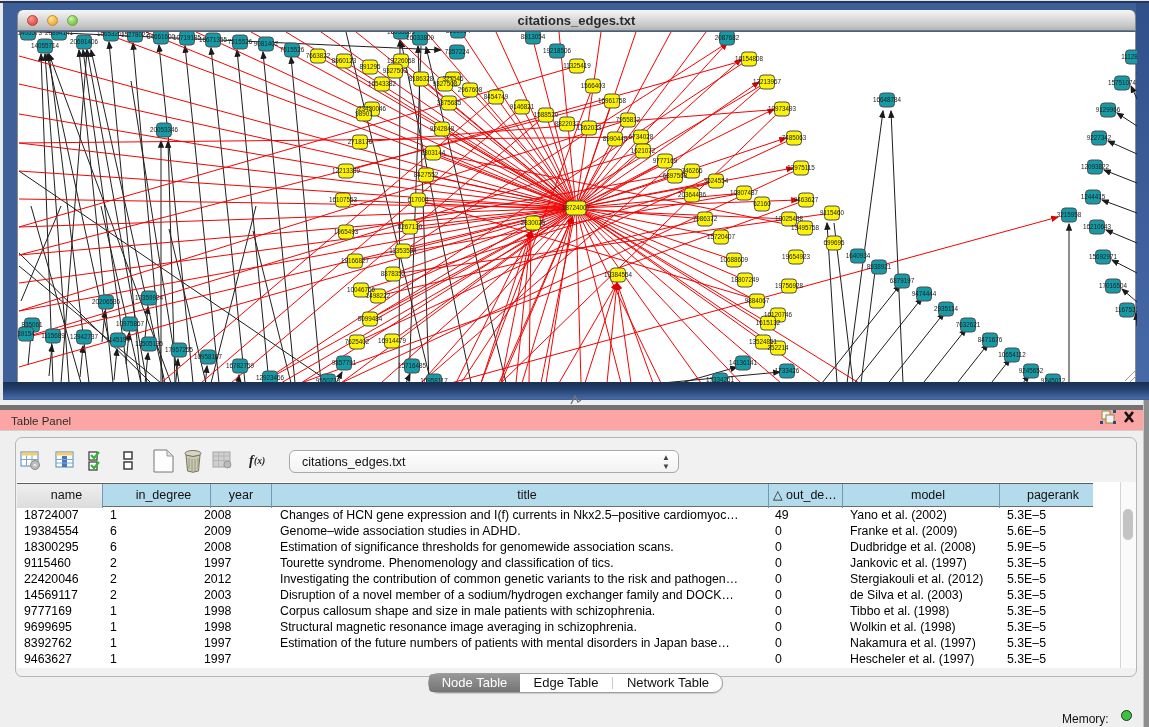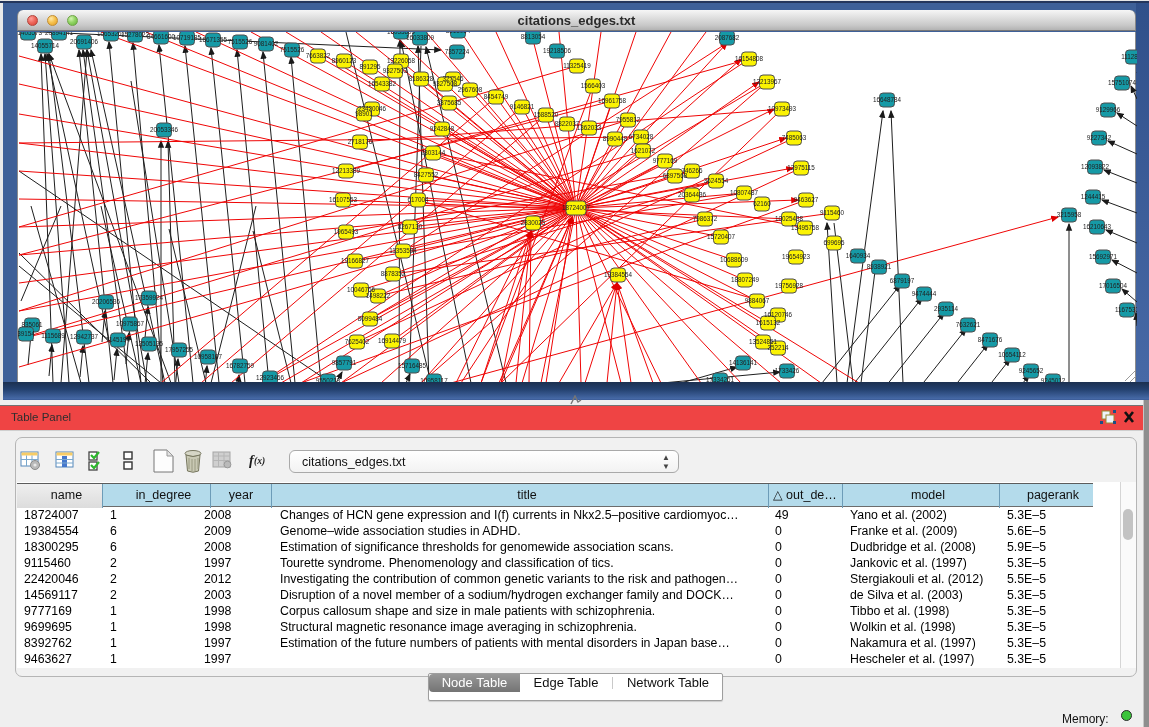--- a/index.html
+++ b/index.html
@@ -11,35 +11,35 @@
 #rband{position:absolute;left:1136px;top:3px;width:13px;height:379px;background:linear-gradient(#30508a,#4769a6)}
 #botband{position:absolute;left:3px;top:382px;width:1146px;height:18px;background:linear-gradient(#1c3050,#23406e 40%,#4568a5 92%,#3a5a97)}
 #win{position:absolute;left:17px;top:10px;width:1119px;height:372px}
 #tbar{position:absolute;left:0;top:0;width:1119px;height:21px;border-radius:6px 6px 0 0;background:linear-gradient(#f6f6f6,#c9c9c9 75%,#b3b3b3);border-bottom:1px solid #777;border-left:1px solid #888;border-right:1px solid #888;box-sizing:border-box}
 #tbar .tl{position:absolute;top:5px;width:11px;height:11px;border-radius:50%}
 #tbar .t1{left:9px;background:radial-gradient(circle at 35% 30%,#ffa09a,#ee6a5f 45%,#d83c30);border:1px solid #b2453c}
 #tbar .t2{left:29px;background:radial-gradient(circle at 35% 30%,#ffe9a8,#f6c350 45%,#e39b23);border:1px solid #c28d31}
 #tbar .t3{left:49px;background:radial-gradient(circle at 35% 30%,#d2f4b2,#93d565 45%,#62b23a);border:1px solid #6fa348}
 #tbar .title{position:absolute;left:0;right:0;top:3px;text-align:center;font-size:13px;font-weight:bold;color:#2b2b2b}
 #canvas{position:absolute;left:0;top:22px;width:1119px;height:351px;background:#fff;border-left:1px solid #8c8c8c;border-right:1px solid #8c8c8c}
-#tp-bar{position:absolute;left:0;top:405px;width:1149px;height:26px;background:#ef4444;border-top:1px solid #737373;border-bottom:1px solid #cfcfcf}
+#tp-bar{position:absolute;left:0;top:405px;width:1149px;height:26px;background:#fca5a5;border-top:5px solid #737373;border-bottom:1px solid #cfcfcf}
 #tp-bar .lbl{position:absolute;left:11px;top:5px;font-size:11.5px;color:#2e2e2e}
 #panel{position:absolute;left:15px;top:437px;width:1122px;height:240px;background:#f1f1f1;border:1px solid #b5b5b5;border-radius:7px}
 #combo{position:absolute;left:289px;top:450px;width:390px;height:23px;background:linear-gradient(#ffffff,#f2f2f2);border:1px solid #a9a9a9;border-radius:6px}
 #combo .txt{position:absolute;left:12px;top:4px;font-size:12.5px;color:#111}
 #combo .st{position:absolute;right:8px;top:2px;font-size:8px;color:#444;line-height:9px;text-align:center}
 #thead{position:absolute;left:17px;top:483px;width:1076px;height:24px;background:#b4dbeb;border-top:1px solid #5c5c5c;border-bottom:1px solid #6c6c6c}
 #thead .hc{position:absolute;top:0;height:24px;border-right:1px solid #6d9cb8;font-size:12.5px;color:#111;text-align:center;line-height:23px;text-indent:14px;white-space:nowrap;overflow:hidden}
 #thead .grey{background:linear-gradient(#efefef,#dcdcdc)}
 #tbl-white{position:absolute;left:17px;top:482px;width:1103px;height:186px;background:#fff}
 .tr{position:absolute;left:17px;width:1103px;height:16px;font-size:12.3px;color:#000}
 .tr span{position:absolute;top:1px;white-space:pre}
 #sbar{position:absolute;left:1120px;top:482px;width:16px;height:186px;background:#fafafa;border-left:1px solid #d5d5d5}
 #sbar .thumb{position:absolute;left:2px;top:27px;width:10px;height:31px;background:#c3c3c3;border-radius:5px}
-#tabs{position:absolute;left:428px;top:673px;width:295px;height:28px;border:1px solid #9e9e9e;border-radius:2px;background:#fff;box-shadow:0 1px 1px rgba(0,0,0,.15)}
+#tabs{position:absolute;left:428px;top:673px;width:295px;height:20px;border:1px solid #9e9e9e;border-radius:10px;background:#fff;box-shadow:0 1px 1px rgba(0,0,0,.15)}
 #tabs .seg{position:absolute;top:0;height:18px;font-size:13px;line-height:18px;text-align:center;color:#111}
 #tabs .sel{background:linear-gradient(#989898,#747474);color:#fff;border-radius:4px 0 0 4px}
 #tabs .sep{position:absolute;top:3px;width:1px;height:12px;background:#c9c9c9}
 #mem{position:absolute;left:0;top:703px;width:931px;height:24px;font-size:12px;color:#111}
 #mem .t{position:absolute;left:1062px;top:9px}
 #mem .dot{position:absolute;left:1121px;top:7px;width:11px;height:11px;border-radius:50%;background:#3bc43b;border:1.5px solid #2b2b2b}
 #rgrey{position:absolute;left:1143px;top:400px;width:6px;height:327px;background:#8e8e8e;border-left:1px solid #c6c6c6}
 .ico{position:absolute;top:449px}
 </style></head>
 <body>

